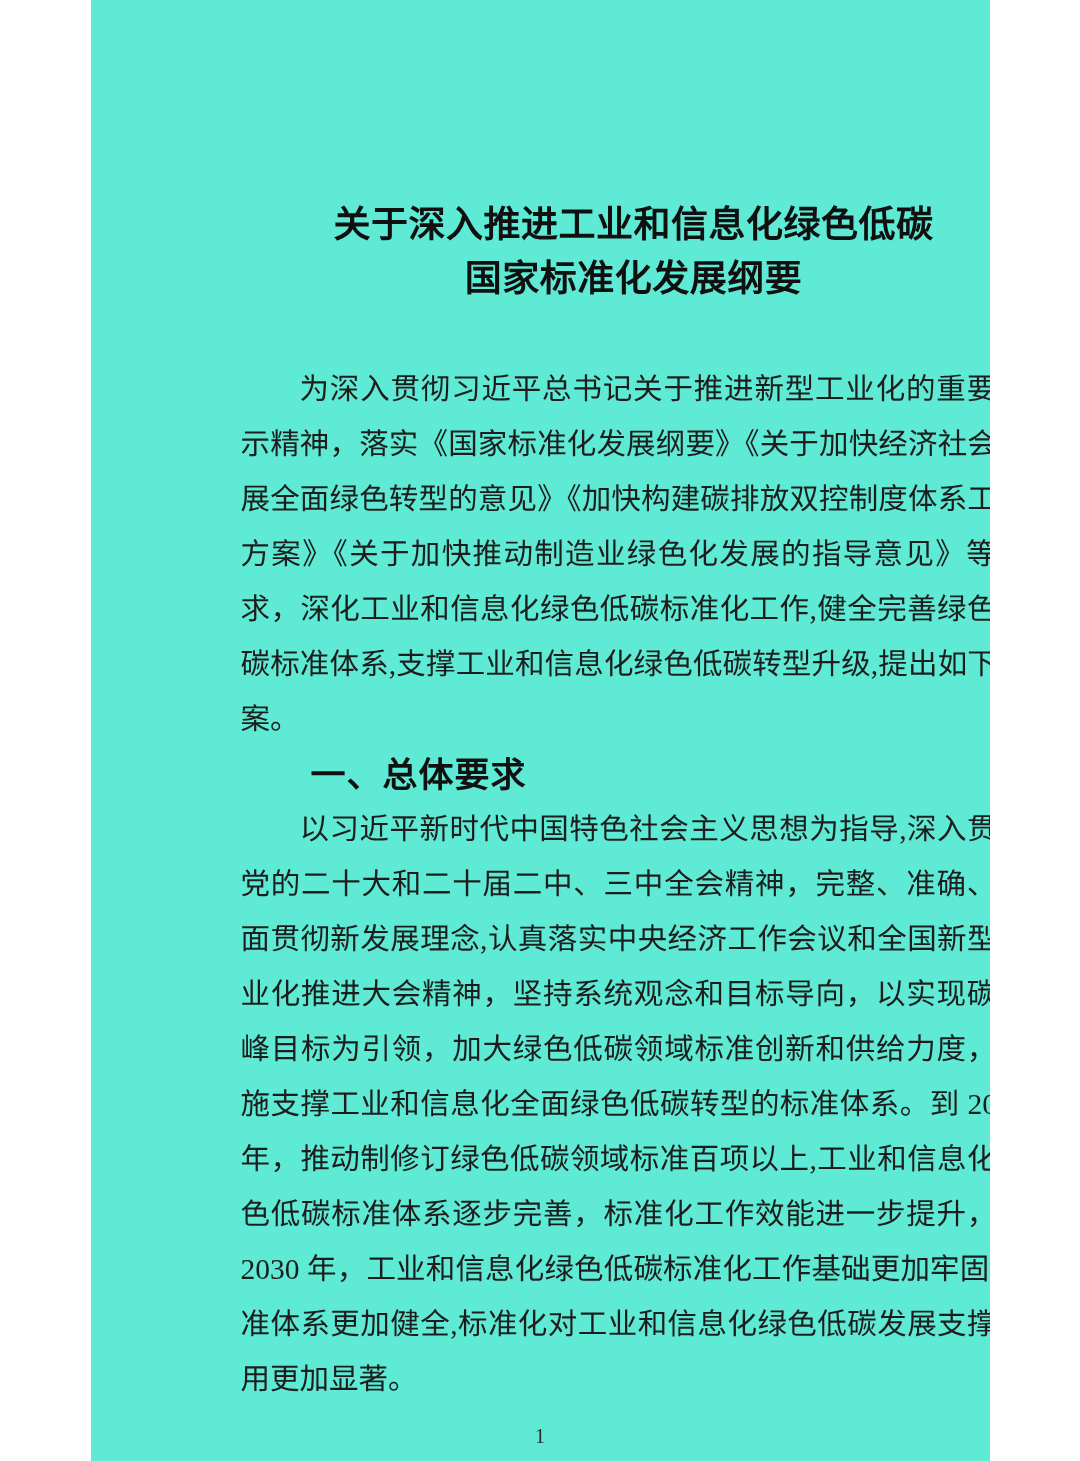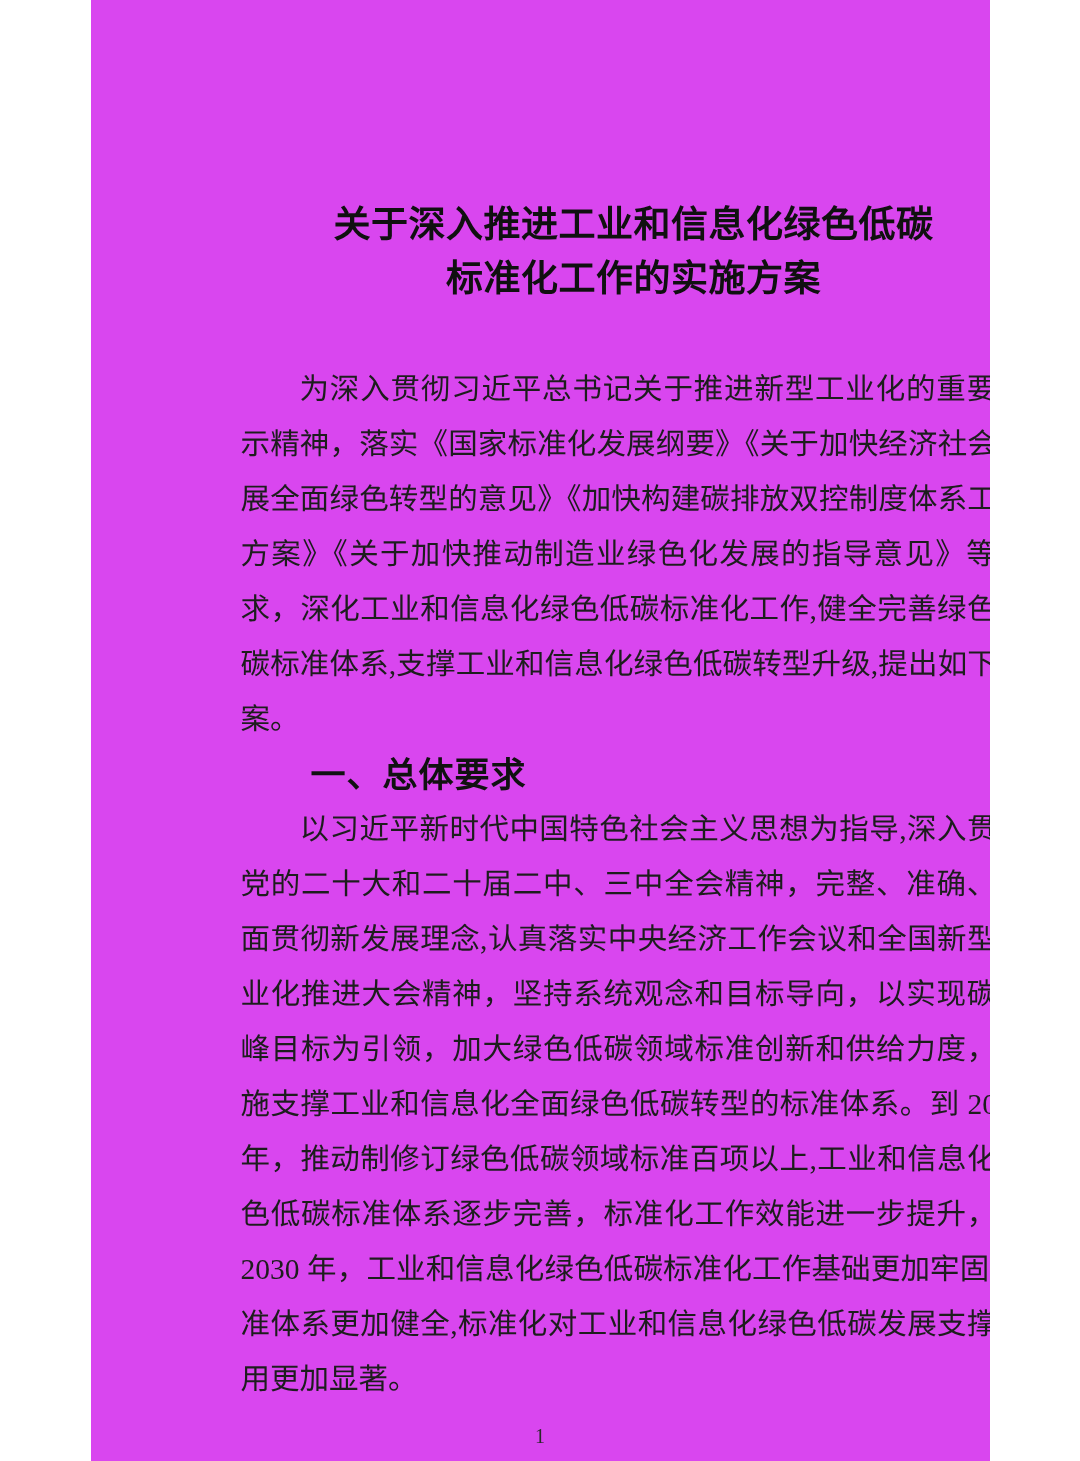--- a/index.html
+++ b/index.html
@@ -7,21 +7,21 @@
     margin: 0;
     padding: 0;
     background: #ffffff;
   }
 
   .page {
     position: relative;
     width: 899px;
     height: 1461px;
     margin: 0 auto;
-    background: #d946ef;
+    background: #5eead4;
     overflow: hidden;
     box-sizing: border-box;
     font-family: "Liberation Serif", "DejaVu Serif", serif;
     color: #1b1b1b;
   }
 
   .content {
     position: absolute;
     left: 150px;
     top: 0;
@@ -92,21 +92,21 @@
 </style>
 </head>
 <body>
 
 <div class="page">
 
   <div class="content">
 
     <h1 class="doc-title">
       <span class="title-line">关于深入推进工业和信息化绿色低碳</span>
-      <span class="title-line">标准化工作的实施方案</span>
+      <span class="title-line">国家标准化发展纲要</span>
     </h1>
 
     <p class="body-para para-intro">为深入贯彻习近平总书记关于推进新型工业化的重要指示精神，落实《国家标准化发展纲要》《关于加快经济社会发展全面绿色转型的意见》《加快构建碳排放双控制度体系工作方案》《关于加快推动制造业绿色化发展的指导意见》等要求，深化工业和信息化绿色低碳标准化工作,健全完善绿色低碳标准体系,支撑工业和信息化绿色低碳转型升级,提出如下方案。</p>
 
     <h2 class="section-heading">一、总体要求</h2>
 
     <p class="body-para para-overall">以习近平新时代中国特色社会主义思想为指导,深入贯彻党的二十大和二十届二中、三中全会精神，完整、准确、全面贯彻新发展理念,认真落实中央经济工作会议和全国新型工业化推进大会精神，坚持系统观念和目标导向，以实现碳达峰目标为引领，加大绿色低碳领域标准创新和供给力度，实施支撑工业和信息化全面绿色低碳转型的标准体系。到 2027 年，推动制修订绿色低碳领域标准百项以上,工业和信息化绿色低碳标准体系逐步完善，标准化工作效能进一步提升，到 2030 年，工业和信息化绿色低碳标准化工作基础更加牢固,标准体系更加健全,标准化对工业和信息化绿色低碳发展支撑作用更加显著。</p>
 
   </div>
 

